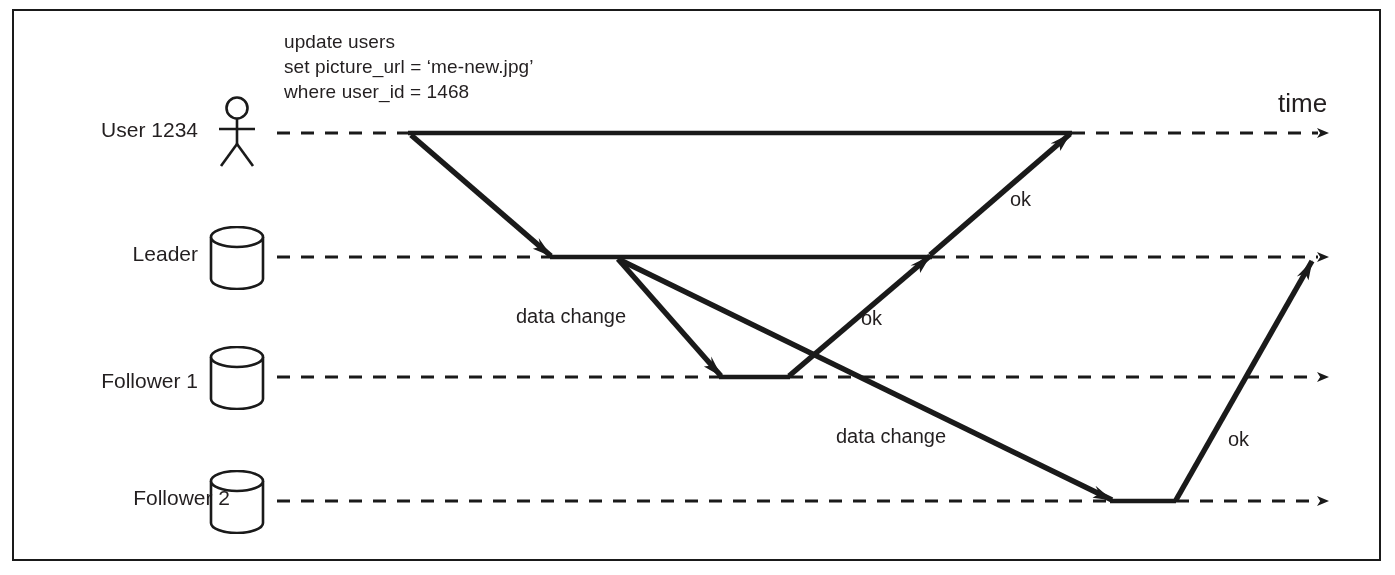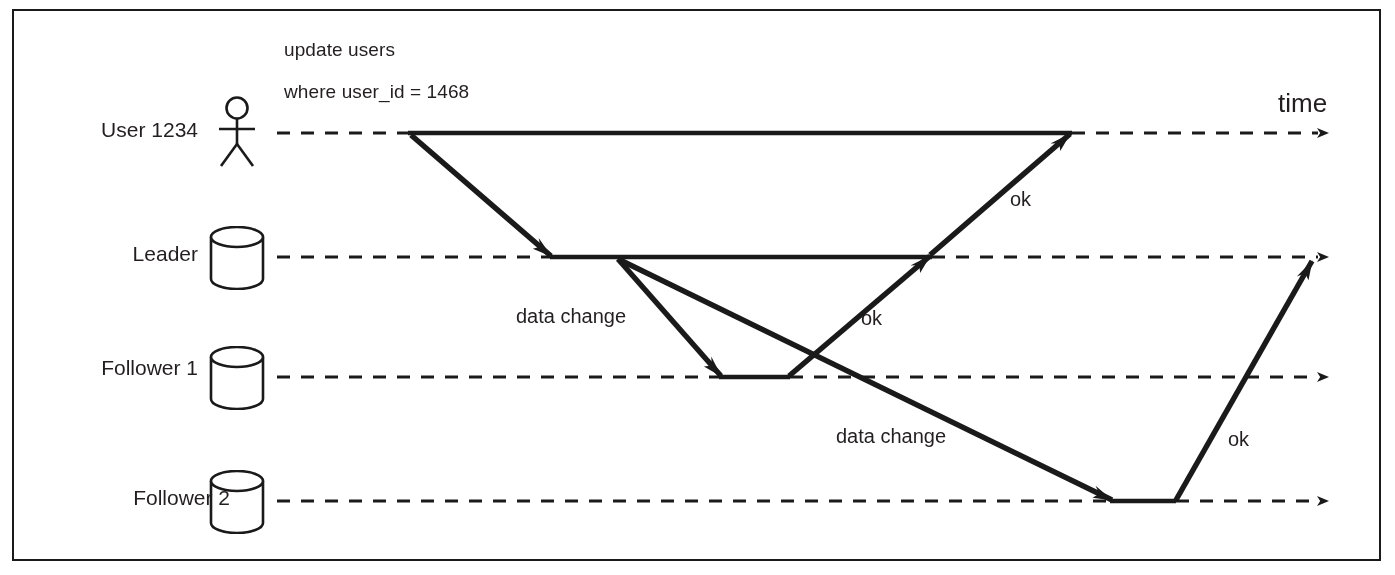--- a/index.html
+++ b/index.html
@@ -149,25 +149,26 @@
     <svg width="60" height="64" viewBox="0 0 60 64" xmlns="http://www.w3.org/2000/svg">
       <path d="M4,11 L4,53 A26,10 0 0 0 56,53 L56,11" fill="#ffffff" stroke="#1a1a1a" stroke-width="2.6"></path>
       <ellipse cx="30" cy="11" rx="26" ry="10" fill="#ffffff" stroke="#1a1a1a" stroke-width="2.6"></ellipse>
     </svg>
   </div>
 
   <div class="lane-label" style="left:0px; top:118px; width:198px;">User 1234</div>
 
   <div class="lane-label" style="left:0px; top:242px; width:198px;">Leader</div>
 
-  <div class="lane-label" style="left:0px; top:356px; width:198px;">Follower 1</div>
+  <div class="lane-label" style="left:0px; top:369px; width:198px;">Follower 1</div>
 
   <div class="lane-label" style="left:0px; top:486px; width:198px;margin-left:32px;">Follower 2</div>
 
-  <div class="sql-line" style="left:284px; top:31px;margin-top:8px;">update users</div>
+  <div class="sql-line" style="left:284px; top:31px;">update users</div>
+  <div class="sql-line" style="left:284px; top:56px;">set picture_url = ‘me-new.jpg’</div>
   <div class="sql-line" style="left:284px; top:81px;">where user_id = 1468</div>
 
   <div class="time-label" style="left:1238px; top:88px;">time</div>
 
 
   <div class="msg-label" style="left:516px; top:305px;">data change</div>
 
   <div class="msg-label" style="left:836px; top:425px;">data change</div>
 
   <div class="msg-label" style="left:1010px; top:188px;">ok</div>

